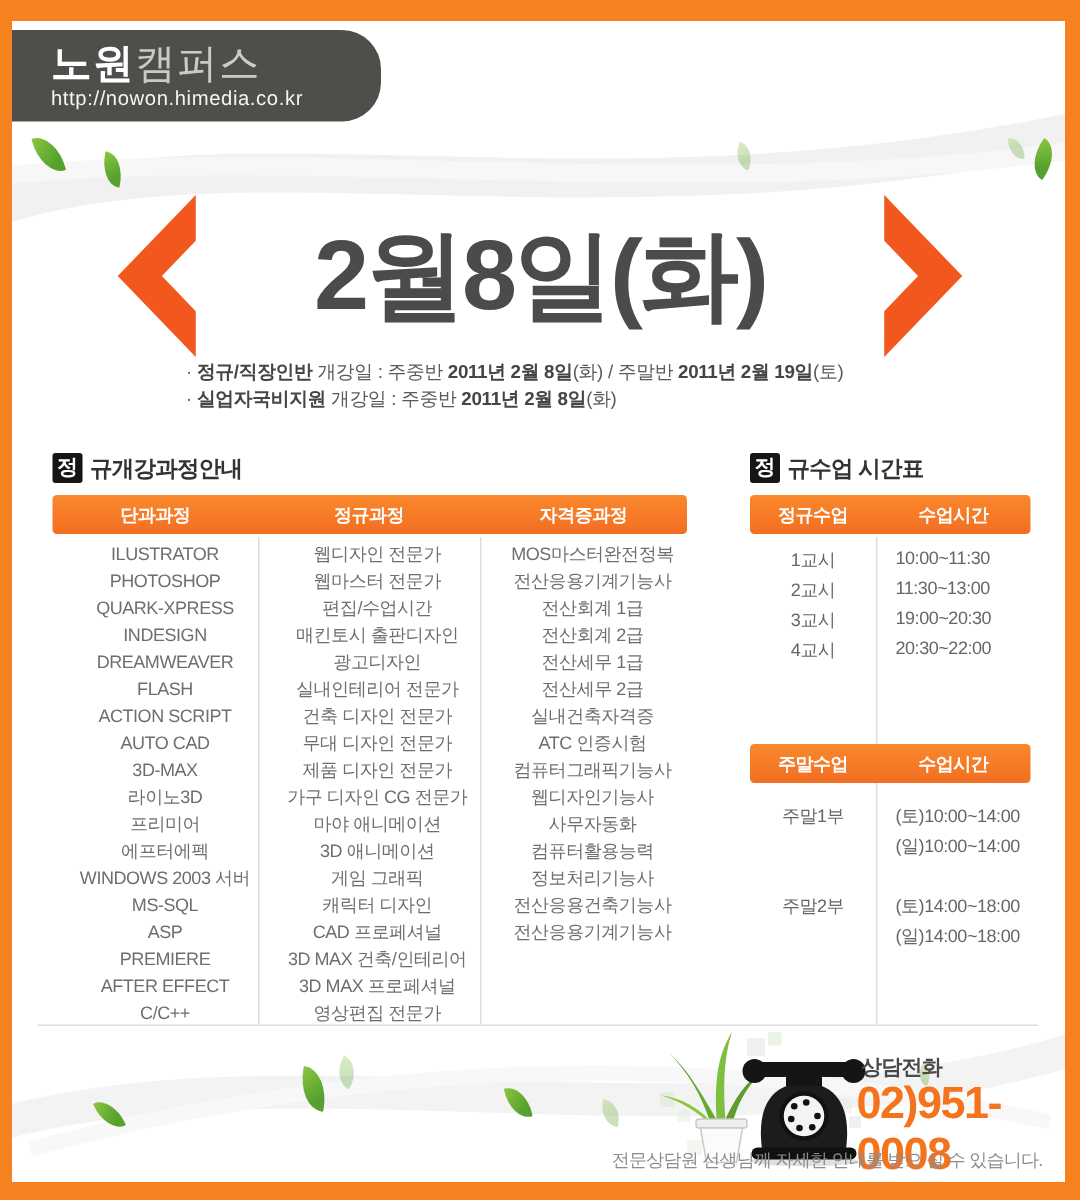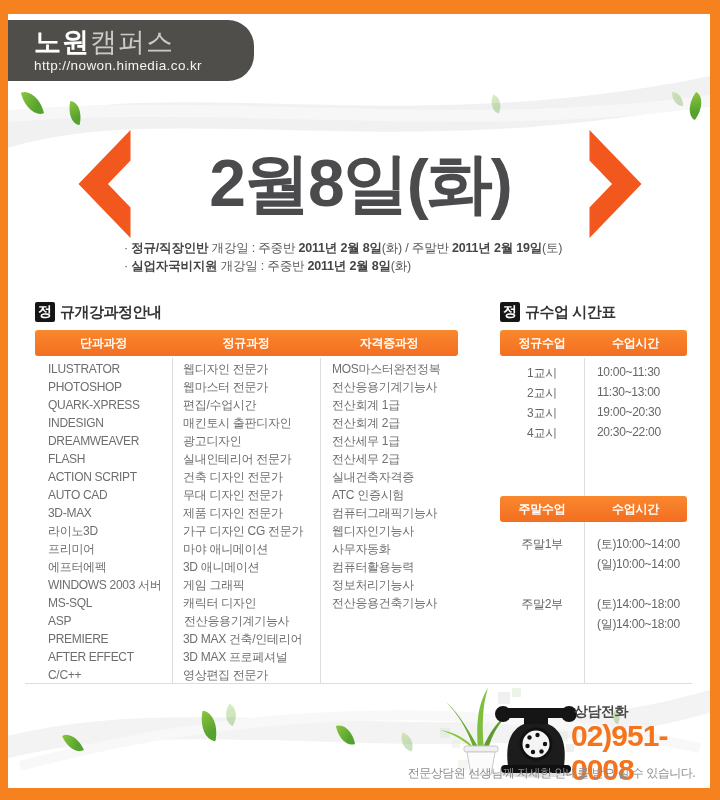--- a/index.html
+++ b/index.html
@@ -56,21 +56,21 @@
   #bar-left .w1{width:137px;} #bar-left .w2{width:148px;} #bar-left .w3{width:138px;}
   .rbar{left:500px;width:187px;}
   #bar-right1{top:330px;} #bar-right2{top:496px;}
   .rbar .w1{width:84px;} .rbar .w2{width:103px;}
 
   
   .vline{position:absolute;width:1px;background:#ddd;z-index:3;}
   .hrule{position:absolute;height:1px;background:#ddd;z-index:3;}
 
   
-  .ltable{position:absolute;left:35px;top:360px;width:423px;z-index:4;}
+  .ltable{position:absolute;left:35px;top:360px;width:423px;z-index:4;text-align:center;}
   .ltable .row{display:flex;height:18px;align-items:center;}
   .ltable .cell{font-size:12px;color:#6e6e6e;letter-spacing:-.3px;white-space:nowrap;box-sizing:border-box;}
   .ltable .c0{width:137px;padding-left:13px;}
   .ltable .c1{width:148px;padding-left:11px;}
   .ltable .c2{width:138px;padding-left:12px;}
 
   
   .rtable{position:absolute;left:500px;top:362px;width:187px;z-index:4;}
   .rrow{display:flex;height:20px;align-items:flex-end;}
   .rlabel{width:84px;text-align:center;font-size:12px;color:#666;letter-spacing:-.3px;}
@@ -212,20 +212,21 @@
         <div class="cell c1">게임 그래픽</div>
         <div class="cell c2">정보처리기능사</div>
       </div>
       <div class="row">
         <div class="cell c0">MS-SQL</div>
         <div class="cell c1">캐릭터 디자인</div>
         <div class="cell c2">전산응용건축기능사</div>
       </div>
       <div class="row">
         <div class="cell c0">ASP</div>
+        <div class="cell c1">CAD 프로페셔널</div>
         <div class="cell c2">전산응용기계기능사</div>
       </div>
       <div class="row">
         <div class="cell c0">PREMIERE</div>
         <div class="cell c1">3D MAX 건축/인테리어</div>
         <div class="cell c2"></div>
       </div>
       <div class="row">
         <div class="cell c0">AFTER EFFECT</div>
         <div class="cell c1">3D MAX 프로페셔널</div>

